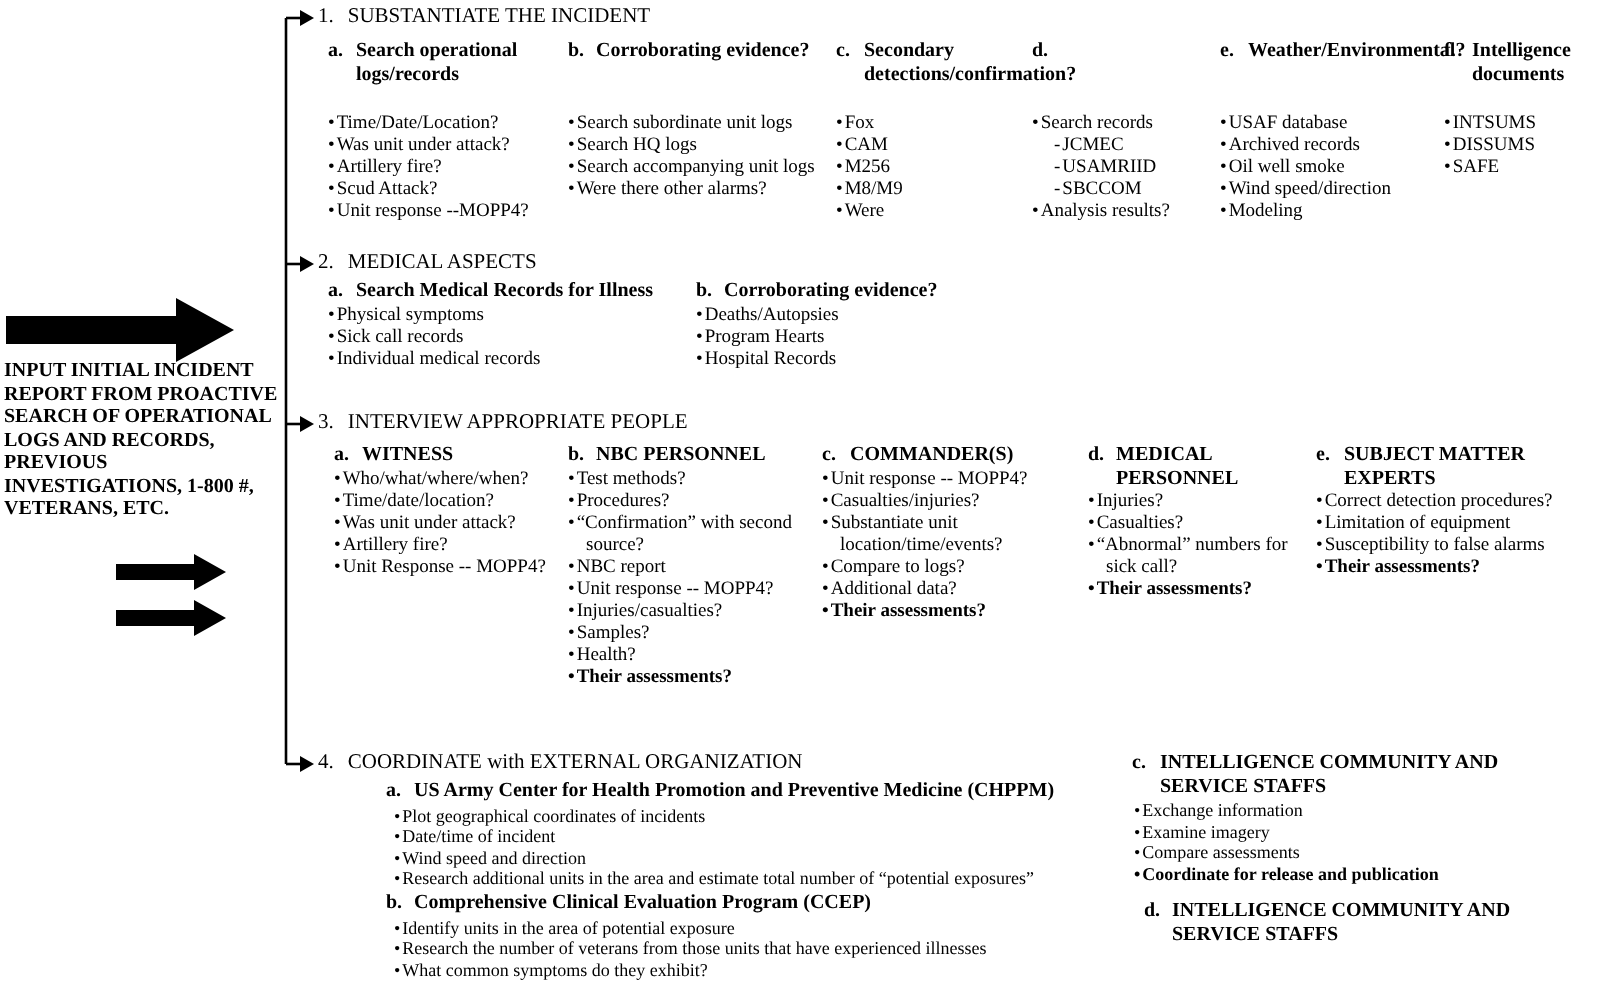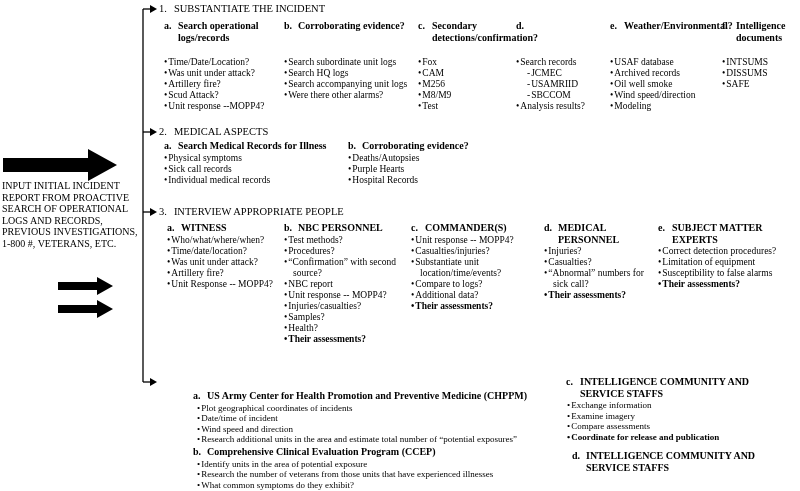--- a/index.html
+++ b/index.html
@@ -14,21 +14,21 @@
   .col-title .letter{flex:0 0 14px}
   .s1 .col-title{min-height:36px}
   .items{margin-top:1px}
   .item{font-size:9.5px;line-height:11px;padding-left:9px;text-indent:-9px}
   .item.indent{margin-left:11px}
   .item.bold{font-weight:bold}
   .marker{margin-right:1px}
   .s4 .item{font-size:9px;line-height:10.5px}
   .s4-left .items{margin-left:4px}
   .s4-right .items{margin-left:1px}
-  .input-text{position:absolute;left:2px;top:180px;width:140px;font-weight:normal;
+  .input-text{position:absolute;left:2px;top:180px;width:140px;font-weight:bold;
               font-size:10px;line-height:11.5px}
 </style>
 </head>
 <body>
 
 <div class="canvas">
 
   <svg class="overlay" width="800" height="491" aria-hidden="true">
     <g stroke="#000" stroke-width="1.3">
       <line x1="143" y1="9" x2="143" y2="382"></line>
@@ -86,21 +86,21 @@
   <div class="col s1" style="left:418px;top:20px;width:97px">
     <div class="col-title">
       <span class="letter">c.</span>
       <span>Secondary detections/confirmation?</span>
     </div>
     <div class="items">
         <div class="item"><span class="marker">•</span><span>Fox</span></div>
         <div class="item"><span class="marker">•</span><span>CAM</span></div>
         <div class="item"><span class="marker">•</span><span>M256</span></div>
         <div class="item"><span class="marker">•</span><span>M8/M9</span></div>
-        <div class="item"><span class="marker">•</span><span>Test</span></div>
+        <div class="item"><span class="marker">•</span><span>Were</span></div>
       </div>
   </div>
 
   <div class="col s1" style="left:516px;top:20px;width:93px">
     <div class="col-title">
       <span class="letter">d.</span>
     </div>
     <div class="items">
         <div class="item"><span class="marker">•</span><span>Search records</span></div>
         <div class="item indent"><span class="marker">-</span><span>JCMEC</span></div>
@@ -152,21 +152,21 @@
       </div>
   </div>
 
   <div class="col s2" style="left:348px;top:140px;width:160px">
     <div class="col-title">
       <span class="letter">b.</span>
       <span>Corroborating evidence?</span>
     </div>
     <div class="items">
         <div class="item"><span class="marker">•</span><span>Deaths/Autopsies</span></div>
-        <div class="item"><span class="marker">•</span><span>Purple Hearts</span></div>
+        <div class="item"><span class="marker">•</span><span>Program Hearts</span></div>
         <div class="item"><span class="marker">•</span><span>Hospital Records</span></div>
       </div>
   </div>
 
   <div class="sec-header" style="left:159px;top:206px">
     <span class="sec-num">3.</span><span>INTERVIEW APPROPRIATE PEOPLE</span>
   </div>
 
   <div class="col s3" style="left:167px;top:222px;width:114px">
     <div class="col-title">
@@ -234,20 +234,23 @@
       <span>SUBJECT MATTER EXPERTS</span>
     </div>
     <div class="items">
         <div class="item"><span class="marker">•</span><span>Correct detection procedures?</span></div>
         <div class="item"><span class="marker">•</span><span>Limitation of equipment</span></div>
         <div class="item"><span class="marker">•</span><span>Susceptibility to false alarms</span></div>
         <div class="item bold"><span class="marker">•</span><span>Their assessments?</span></div>
       </div>
   </div>
 
+  <div class="sec-header" style="left:159px;top:376px">
+    <span class="sec-num">4.</span><span>COORDINATE with EXTERNAL ORGANIZATION</span>
+  </div>
 
   <div class="col s4 s4-left" style="left:193px;top:390px;width:400px">
     <div class="col-title">
       <span class="letter">a.</span>
       <span>US Army Center for Health Promotion and Preventive Medicine (CHPPM)</span>
     </div>
     <div class="items">
         <div class="item"><span class="marker">•</span><span>Plot geographical coordinates of incidents</span></div>
         <div class="item"><span class="marker">•</span><span>Date/time of incident</span></div>
         <div class="item"><span class="marker">•</span><span>Wind speed and direction</span></div>

